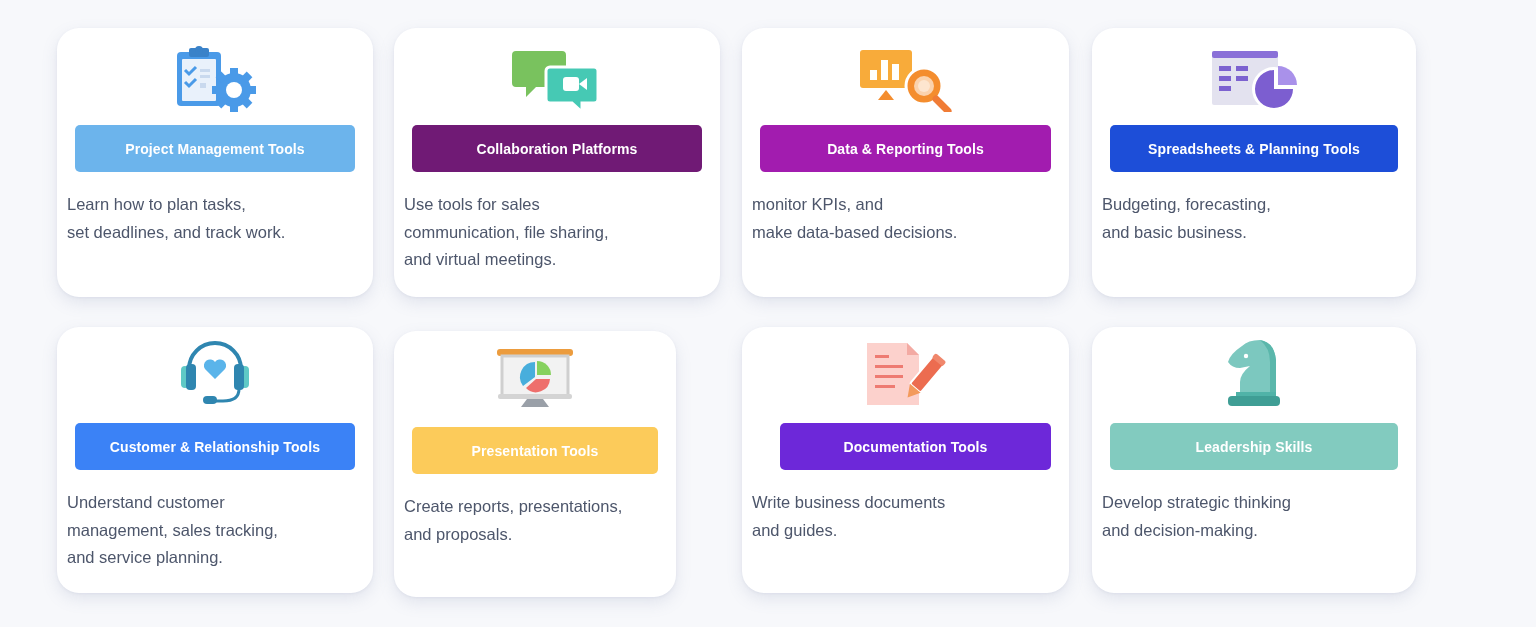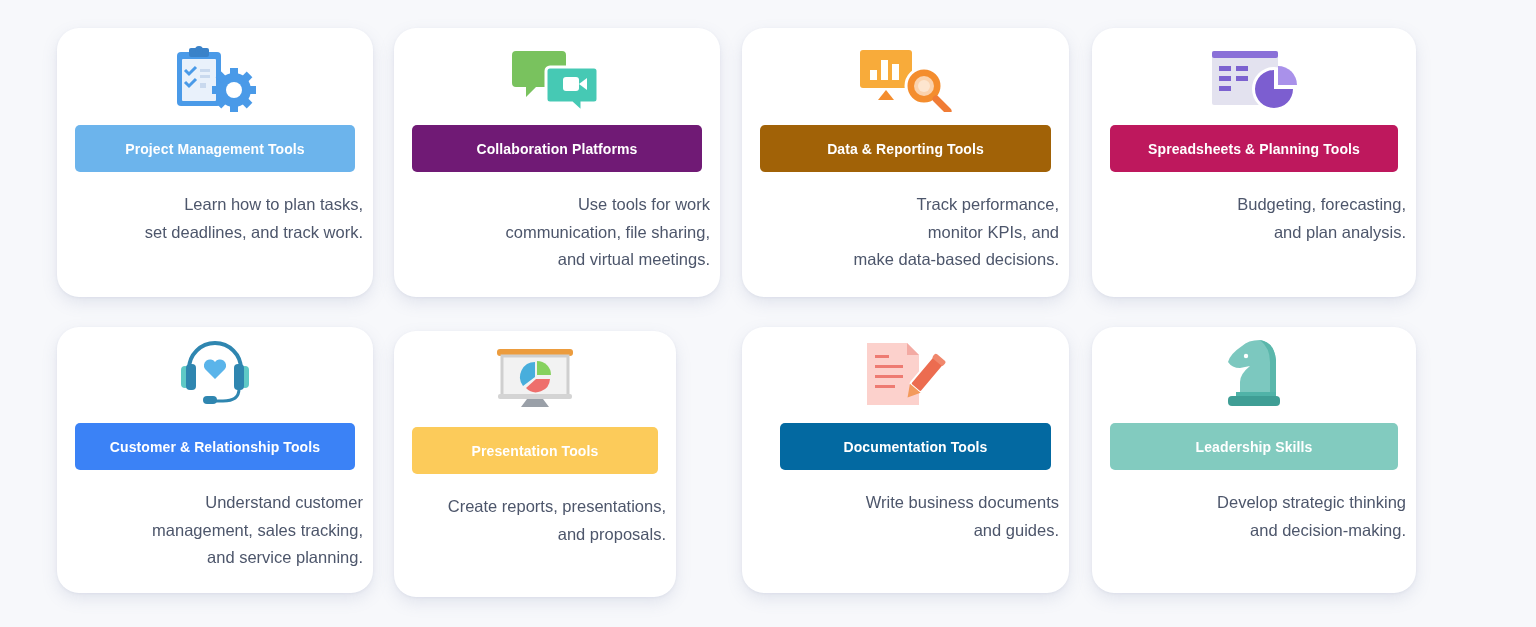--- a/index.html
+++ b/index.html
@@ -25,21 +25,21 @@
   .pill {
     position:absolute; left:18px; right:18px; top:97px; height:47px;
     border-radius:5px;
     display:flex; align-items:center; justify-content:center;
     color:#ffffff; font-size:14px; font-weight:bold;
     letter-spacing:0.1px;
     white-space:nowrap;
   }
   .desc {
     position:absolute; left:10px; right:10px; top:163px;
-    text-align:right;
+    text-align:left;
     color:#4d566b; font-size:16.5px; line-height:27.5px;
   }
   .desc span { display:block; white-space:nowrap; }
 </style>
 </head>
 <body>
 
 <div class="grid">
 
   <div class="card" style="left:57px; top:28px; width:316px; height:269px;">
@@ -81,67 +81,66 @@
     <div class="icon-wrap">
       <svg width="90" height="64" viewBox="0 0 90 64">
         <path d="M4 4 h46 a4 4 0 0 1 4 4 v28 a4 4 0 0 1 -4 4 h-26 l-10 10 v-10 h-10 a4 4 0 0 1 -4 -4 v-28 a4 4 0 0 1 4 -4z" fill="#79c25e"></path>
         <path d="M38 20 h44 a4 4 0 0 1 4 4 v28 a4 4 0 0 1 -4 4 h-12 v9 l-10 -9 h-22 a4 4 0 0 1 -4 -4 v-28 a4 4 0 0 1 4 -4z" fill="#46c9b4" stroke="#ffffff" stroke-width="3"></path>
         <rect x="51" y="30" width="16" height="14" rx="3" fill="#ffffff"></rect>
         <path d="M67 37 l8 -6 v12z" fill="#ffffff"></path>
       </svg>
     </div>
     <div class="pill" style="background:#701a75;">Collaboration Platforms</div>
     <div class="desc">
-      <span>Use tools for work</span>
+      <span>Use tools for sales</span>
       <span>communication, file sharing,</span>
       <span>and virtual meetings.</span>
     </div>
   </div>
 
   <div class="card" style="left:742px; top:28px; width:327px; height:269px;">
     <div class="icon-wrap">
       <svg width="100" height="66" viewBox="0 0 100 66">
         <rect x="4" y="4" width="52" height="38" rx="3" fill="#f8ab3a"></rect>
         <rect x="14" y="24" width="7" height="10" fill="#ffffff"></rect>
         <rect x="25" y="14" width="7" height="20" fill="#ffffff"></rect>
         <rect x="36" y="18" width="7" height="16" fill="#ffffff"></rect>
         <path d="M30 44 l8 10 h-16z" fill="#f48d2e"></path>
         <circle cx="68" cy="40" r="18" fill="#f48d2e" stroke="#ffffff" stroke-width="3"></circle>
         <circle cx="68" cy="40" r="10" fill="#fbd2ad"></circle>
         <circle cx="68" cy="40" r="6" fill="#fde5cf"></circle>
         <path d="M80 53 l12 12" stroke="#f07c36" stroke-width="7" stroke-linecap="round"></path>
       </svg>
     </div>
-    <div class="pill" style="background:#a16207;">Data &amp; Reporting Tools</div>
-    <div class="desc">
-      <span>Track performance,</span>
+    <div class="pill" style="background:#a21caf;">Data &amp; Reporting Tools</div>
+    <div class="desc">
       <span>monitor KPIs, and</span>
       <span>make data-based decisions.</span>
     </div>
   </div>
 
   <div class="card" style="left:1092px; top:28px; width:324px; height:269px;">
     <div class="icon-wrap">
       <svg width="92" height="64" viewBox="0 0 92 64">
         <rect x="4" y="4" width="66" height="54" rx="2" fill="#e3e2ef"></rect>
         <rect x="4" y="4" width="66" height="7" rx="2" fill="#8a70d8"></rect>
         <rect x="11" y="19" width="12" height="5" fill="#7c62d0"></rect>
         <rect x="28" y="19" width="12" height="5" fill="#7c62d0"></rect>
         <rect x="11" y="29" width="12" height="5" fill="#7c62d0"></rect>
         <rect x="28" y="29" width="12" height="5" fill="#7c62d0"></rect>
         <rect x="11" y="39" width="12" height="5" fill="#7c62d0"></rect>
         <circle cx="66" cy="42" r="22" fill="#ffffff"></circle>
         <path d="M66 42 v-19 a19 19 0 1 0 19 19z" fill="#7c5ed0"></path>
         <path d="M70 38 v-19 a19 19 0 0 1 19 19z" fill="#a991ea"></path>
       </svg>
     </div>
-    <div class="pill" style="background:#be185d;">Spreadsheets &amp; Planning Tools</div>
+    <div class="pill" style="background:#1d4ed8;">Spreadsheets &amp; Planning Tools</div>
     <div class="desc">
       <span>Budgeting, forecasting,</span>
-      <span>and plan analysis.</span>
+      <span>and basic business.</span>
     </div>
   </div>
 
   <div class="card" style="left:57px; top:327px; width:316px; height:266px;">
     <div class="icon-wrap" style="top:12px;">
       <svg width="80" height="70" viewBox="0 0 80 70">
         <path d="M14 36 v-6 a26 26 0 0 1 52 0 v6" stroke="#2f86b0" stroke-width="4" fill="none"></path>
         <rect x="6" y="27" width="8" height="22" rx="4" fill="#5fc9c6"></rect>
         <rect x="11" y="25" width="10" height="26" rx="4" fill="#2f86b0"></rect>
         <rect x="66" y="27" width="8" height="22" rx="4" fill="#5fc9c6"></rect>
@@ -187,21 +186,21 @@
         <rect x="14" y="26" width="28" height="3" fill="#ee7b72"></rect>
         <rect x="14" y="36" width="28" height="3" fill="#ee7b72"></rect>
         <rect x="14" y="46" width="20" height="3" fill="#ee7b72"></rect>
         <g transform="translate(62,40) rotate(40)">
           <rect x="-7" y="-28" width="14" height="40" rx="2" fill="#ec6c50" stroke="#ffffff" stroke-width="2"></rect>
           <rect x="-7" y="-28" width="14" height="6" rx="2" fill="#f0876c"></rect>
           <path d="M-7 12 h14 l-7 12z" fill="#f39a5c"></path>
         </g>
       </svg>
     </div>
-    <div class="pill" style="top:96px; background:#0369a1;margin-left:20px;">Documentation Tools</div>
+    <div class="pill" style="top:96px; background:#6d28d9;margin-left:20px;">Documentation Tools</div>
     <div class="desc" style="top:162px;">
       <span>Write business documents</span>
       <span>and guides.</span>
     </div>
   </div>
 
   <div class="card" style="left:1092px; top:327px; width:324px; height:266px;">
     <div class="icon-wrap" style="top:12px;">
       <svg width="64" height="72" viewBox="0 0 64 72">
         <path d="M18 54 v-10 q0 -8 10 -16 l-10 2 q-8 0 -12 -6 q2 -8 14 -16 q6 -6 18 -6 q14 2 16 20 v32z" fill="#7cc8bf"></path>

